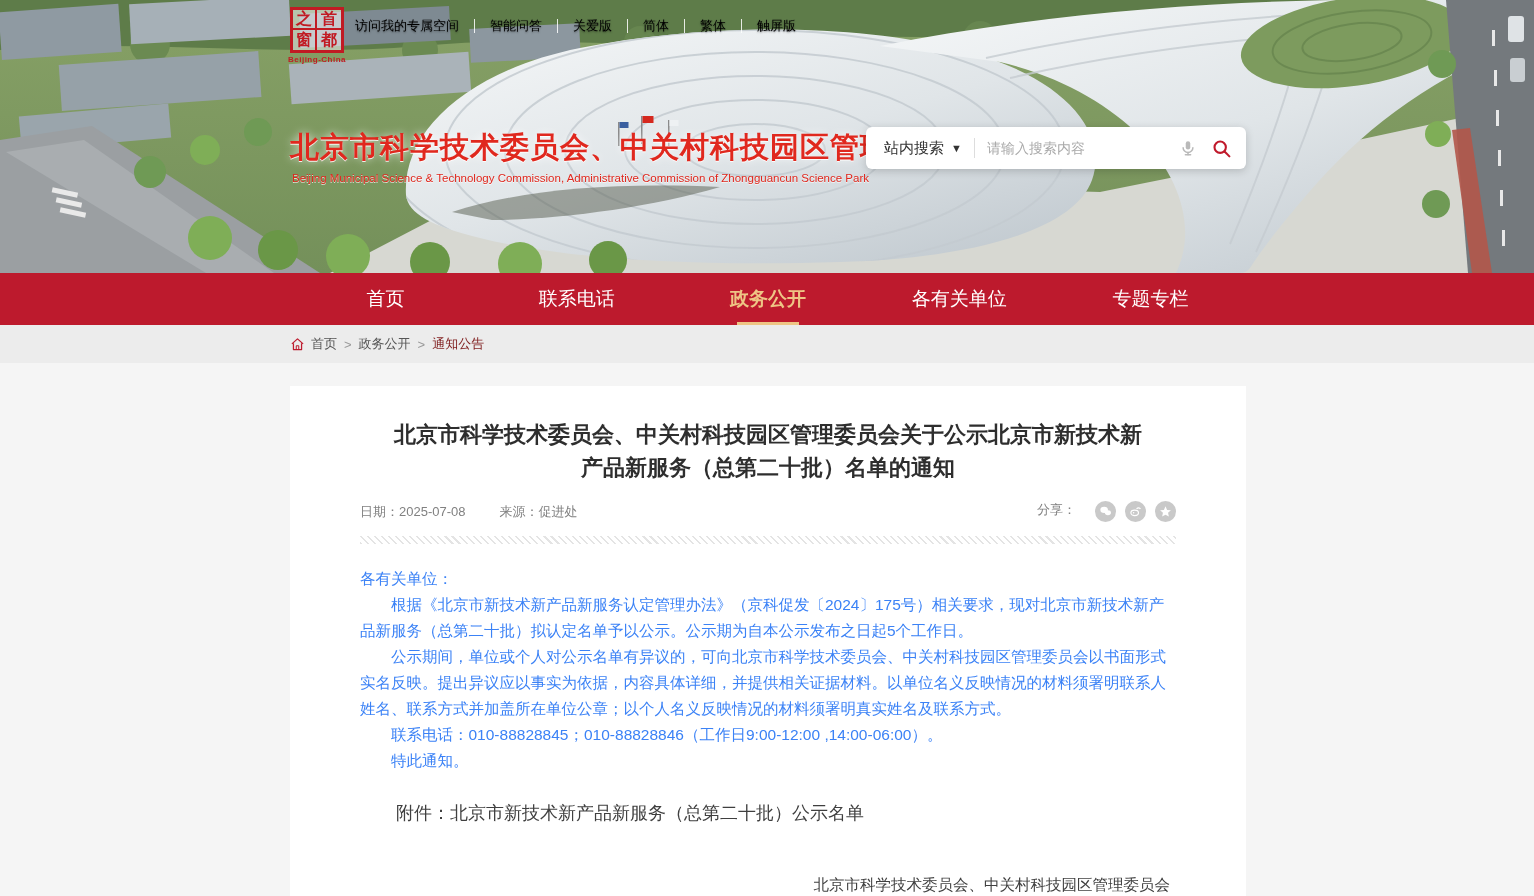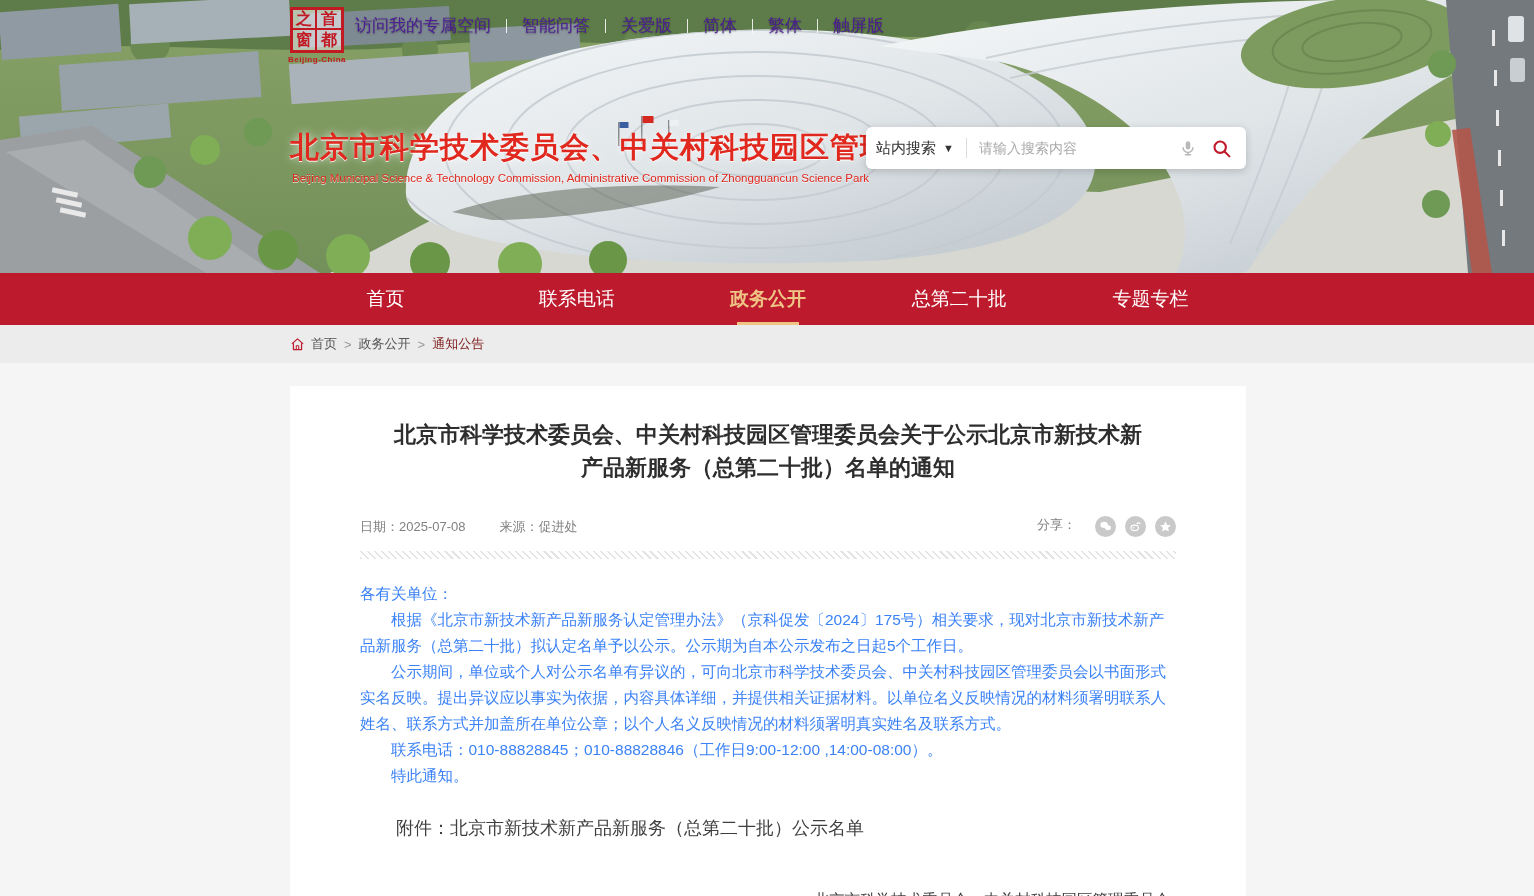--- a/index.html
+++ b/index.html
@@ -12,32 +12,32 @@
 
   .logo { position:absolute; left:287px; top:7px; width:60px; text-align:center; }
   .seal { width:54px; height:46px; margin:0 auto; border:3px solid #c11a23; background:rgba(255,255,255,.55);
           display:grid; grid-template-columns:1fr 1fr; grid-template-rows:1fr 1fr; }
   .seal span { display:flex; align-items:center; justify-content:center; color:#c11a23; font-weight:bold; font-size:16px; line-height:1; }
   .seal span:nth-child(1), .seal span:nth-child(2) { border-bottom:2px solid #c11a23; }
   .seal span:nth-child(odd) { border-right:2px solid #c11a23; }
   .seal-caption { margin-top:2px; font-size:8px; font-weight:bold; color:#c11a23; letter-spacing:.5px; }
 
   .utilnav { position:absolute; left:340px; top:19px; display:flex; align-items:center; }
-  .utilnav .util-item { padding:0 15px; color:#4c1d95; font-size:17px; line-height:14px; cursor:pointer;
+  .utilnav .util-item { padding:0 15px; color:#000000; font-size:13px; line-height:14px; cursor:pointer;
                         border-right:1px solid rgba(255,255,255,.85); text-shadow:0 1px 2px rgba(0,0,0,.4); white-space:nowrap; }
   .utilnav .util-item:last-child { border-right:none; }
 
   .site-title { position:absolute; left:290px; top:128px; font-size:29px; font-weight:bold; color:#e0281e;
                 letter-spacing:1px; white-space:nowrap; text-shadow:0 1px 0 rgba(255,255,255,.85), 0 0 8px rgba(255,255,255,.8); }
   .site-sub { position:absolute; left:292px; top:172px; font-size:11.5px; color:#e0281e; white-space:nowrap;
               text-shadow:0 1px 0 rgba(255,255,255,.7); }
 
   .searchbar { position:absolute; left:866px; top:127px; width:380px; height:42px; background:#fff;
                border-radius:6px; display:flex; align-items:center; box-shadow:0 2px 8px rgba(0,0,0,.18); }
-  .search-scope { display:flex; align-items:center; padding-left:10px; font-size:15px; color:#333; cursor:pointer; white-space:nowrap; }
+  .search-scope { display:flex; align-items:center; padding-left:18px; font-size:15px; color:#333; cursor:pointer; white-space:nowrap; }
   .search-scope .chev { margin-left:7px; font-size:11px; color:#333; }
   .search-divider { width:1px; height:20px; background:#ddd; margin:0 12px; }
   .search-input { flex:1; border:none; outline:none; font-size:14px; color:#333; min-width:0; font-family:inherit; }
   .search-input::placeholder { color:#aaa; }
   .icon-btn { display:flex; align-items:center; justify-content:center; cursor:pointer; }
   .mic-btn { margin:0 6px 0 4px; }
   .mag-btn { margin:0 14px 0 8px; }
 
   
   .mainnav { height:52px; background:#bd1a2d; }
@@ -51,21 +51,21 @@
   .crumb-inner { margin-left:290px; display:flex; align-items:center; font-size:13px; color:#555; }
   .crumb-inner .home-icon { margin-right:6px; display:flex; }
   .crumb-link { cursor:pointer; }
   .crumb-sep { margin:0 7px; color:#999; }
   .crumb-current { color:#7f1d1d; }
 
   
   .main-area { background:#f5f5f5; min-height:533px; }
   .card { margin-left:290px; margin-top:23px; width:956px; background:#fff; padding:28px 70px 40px; }
   .article-title { margin:4px 28px 0; text-align:center; font-size:22px; font-weight:bold; color:#2e2e2e; line-height:1.5; }
-  .meta-row { display:flex; align-items:center; margin-top:32px; font-size:13px; color:#818181; }
+  .meta-row { display:flex; align-items:center; margin-top:17px; font-size:13px; color:#818181; }
   .meta-item { margin-right:34px; white-space:nowrap; }
   .share-box { margin-left:auto; display:flex; align-items:flex-start; }
   .share-label { margin-right:10px; }
   .share-icon { width:21px; height:21px; border-radius:50%; background:#c9c9c9; margin-left:9px;
                 display:flex; align-items:center; justify-content:center; cursor:pointer; }
   .hatch-divider { height:8px; margin-top:14px;
                    background:repeating-linear-gradient(45deg,#e4e4e4 0 1.5px,transparent 1.5px 5px); }
   .article-body { margin-top:22px; font-size:15.5px; color:#3b82f6; line-height:26px; }
   .article-body p { margin:0; }
   .article-body p.indent { text-indent:2em; }
@@ -231,21 +231,21 @@
 </div>
 
 <div class="mainnav">
   <div class="mainnav-inner">
     <div class="nav-item">首页</div>
     <div class="nav-item">联系电话</div>
     <div class="nav-item active">
       <span>政务公开</span>
       <span class="nav-underline"></span>
     </div>
-    <div class="nav-item">总第二十批</div>
+    <div class="nav-item">各有关单位</div>
     <div class="nav-item">专题专栏</div>
   </div>
 </div>
 
 <div class="crumbbar">
   <div class="crumb-inner">
     <span class="home-icon">
       <svg width="15" height="15" viewBox="0 0 24 24" fill="none" stroke="#bd1a2d" stroke-width="2" stroke-linejoin="round">
         <path d="M3 11 L12 3 L21 11"></path>
           <path d="M5.5 10 V20 H18.5 V10"></path>
@@ -293,21 +293,21 @@
         </span>
       </span>
     </div>
 
     <div class="hatch-divider"></div>
 
     <div class="article-body">
       <p>各有关单位：</p>
       <p class="indent">根据《北京市新技术新产品新服务认定管理办法》（京科促发〔2024〕175号）相关要求，现对北京市新技术新产品新服务（总第二十批）拟认定名单予以公示。公示期为自本公示发布之日起5个工作日。</p>
       <p class="indent">公示期间，单位或个人对公示名单有异议的，可向北京市科学技术委员会、中关村科技园区管理委员会以书面形式实名反映。提出异议应以事实为依据，内容具体详细，并提供相关证据材料。以单位名义反映情况的材料须署明联系人姓名、联系方式并加盖所在单位公章；以个人名义反映情况的材料须署明真实姓名及联系方式。</p>
-      <p class="indent">联系电话：010-88828845；010-88828846（工作日9:00-12:00 ,14:00-08:00）。</p>
+      <p class="indent">联系电话：010-88828845；010-88828846（工作日9:00-12:00 ,14:00-06:00）。</p>
       <p class="indent">特此通知。</p>
     </div>
 
     <div class="attachment">
       <span>附件：</span><span class="att-link">北京市新技术新产品新服务（总第二十批）公示名单</span>
     </div>
 
     <div class="signature">
       <div class="sig-inner">
         <div>北京市科学技术委员会、中关村科技园区管理委员会</div>

